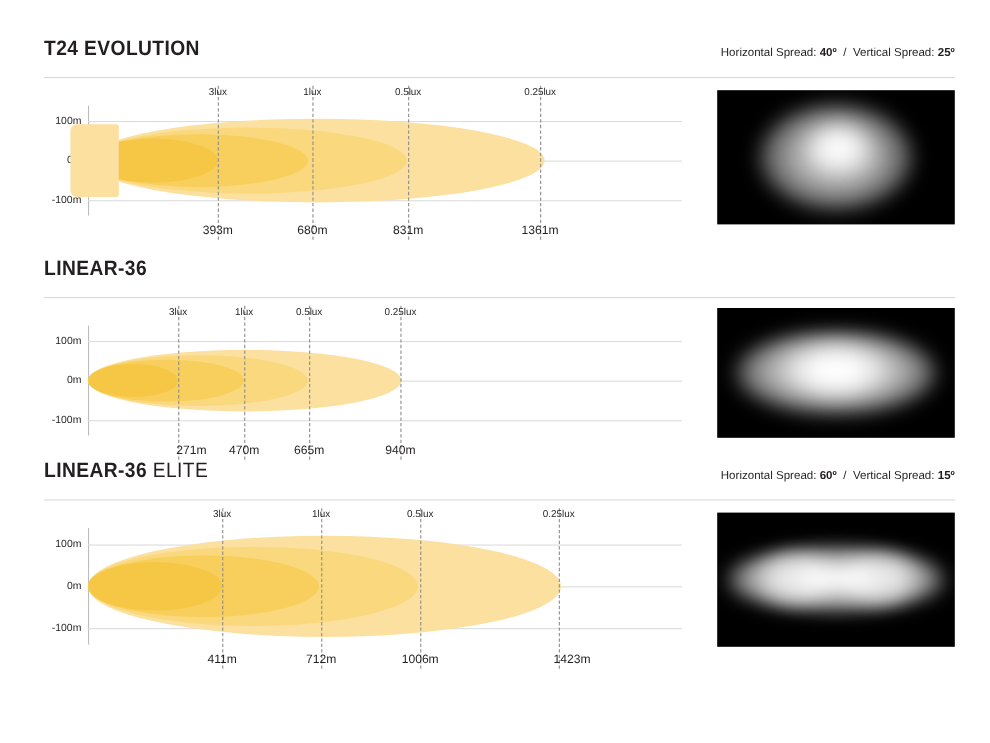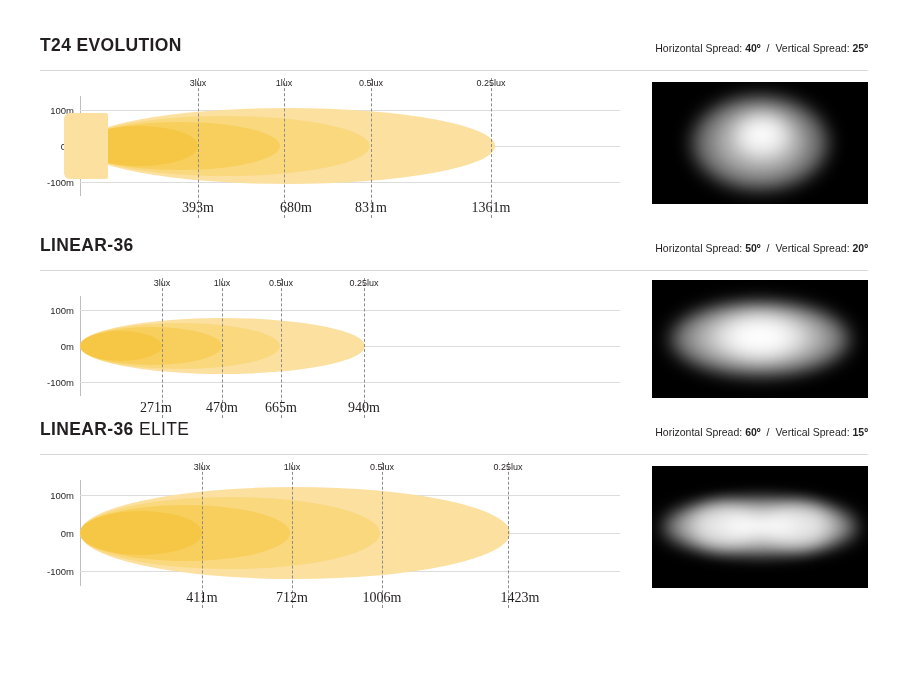--- a/index.html
+++ b/index.html
@@ -122,23 +122,22 @@
     position: absolute;
     top: -18px;
     transform: translateX(-50%);
     font-size: 9px;
     white-space: nowrap;
   }
   .dist-label {
     position: absolute;
     bottom: -20px;
     transform: translateX(-50%);
-    font-size: 14px;
-    white-space: nowrap;
-    font-family: Liberation Serif, serif;
+    font-size: 11px;
+    white-space: nowrap;
   }
 
   .beam {
     position: absolute;
     top: 50%;
     left: 0;
     transform: translateY(-50%);
     border-radius: 50%;
   }
   .beam.b0 { background: #f6c744; }
@@ -214,45 +213,38 @@
         <div class="distline" style="left:204px;"></div>
         <div class="distline" style="left:291px;"></div>
         <div class="distline" style="left:411px;"></div>
 
         <div class="lux-label" style="left:118px;">3lux</div>
         <div class="lux-label" style="left:204px;">1lux</div>
         <div class="lux-label" style="left:291px;">0.5lux</div>
         <div class="lux-label" style="left:411px;">0.25lux</div>
 
         <div class="dist-label" style="left:118px;">393m</div>
-        <div class="dist-label" style="left:216px;">680m</div>
+        <div class="dist-label" style="left:204px;">680m</div>
         <div class="dist-label" style="left:291px;">831m</div>
         <div class="dist-label" style="left:411px;">1361m</div>
       </div>
     </div>
 
     <div class="photo p0">
       <div class="glow" style="left:40px; top:14px; width:136px; height:94px; background:#6e6e6e;"></div>
       <div class="glow" style="left:60px; top:26px; width:96px; height:68px; background:#a8a8a8;"></div>
       <div class="glow" style="left:80px; top:34px; width:60px; height:44px; background:#dedede;"></div>
       <div class="glow" style="left:92px; top:40px; width:36px; height:26px; background:#ffffff;"></div>
     </div>
   </div>
 
   <div class="product p1">
 
     <div class="prod-header">
       <div class="prod-title"><span>LINEAR-36</span><span class="light"></span></div>
-      <div class="prod-spread">
-        <span>Horizontal Spread:</span>
-        <b>50º</b>
-        <span class="sep">/</span>
-        <span>Vertical Spread:</span>
-        <b>20º</b>
-      </div>
       <div class="rule"></div>
     </div>
 
     <div class="chart">
       <div class="plot">
         <div class="vaxis"></div>
 
         <div class="hline" style="top:14%;">
           <span class="ylabel">100m</span>
         </div>
@@ -271,21 +263,21 @@
         <div class="distline" style="left:82px;"></div>
         <div class="distline" style="left:142px;"></div>
         <div class="distline" style="left:201px;"></div>
         <div class="distline" style="left:284px;"></div>
 
         <div class="lux-label" style="left:82px;">3lux</div>
         <div class="lux-label" style="left:142px;">1lux</div>
         <div class="lux-label" style="left:201px;">0.5lux</div>
         <div class="lux-label" style="left:284px;">0.25lux</div>
 
-        <div class="dist-label" style="left:76px;margin-top:48px;">271m</div>
+        <div class="dist-label" style="left:94px;margin-top:48px;">271m</div>
         <div class="dist-label" style="left:142px;margin-top:24px;">470m</div>
         <div class="dist-label" style="left:201px;">665m</div>
         <div class="dist-label" style="left:284px;">940m</div>
       </div>
     </div>
 
     <div class="photo p1">
       <div class="glow" style="left:18px; top:22px; width:180px; height:74px; background:#707070;"></div>
       <div class="glow" style="left:36px; top:30px; width:144px; height:56px; background:#adadad;"></div>
       <div class="glow" style="left:58px; top:36px; width:100px; height:42px; background:#e2e2e2;"></div>

